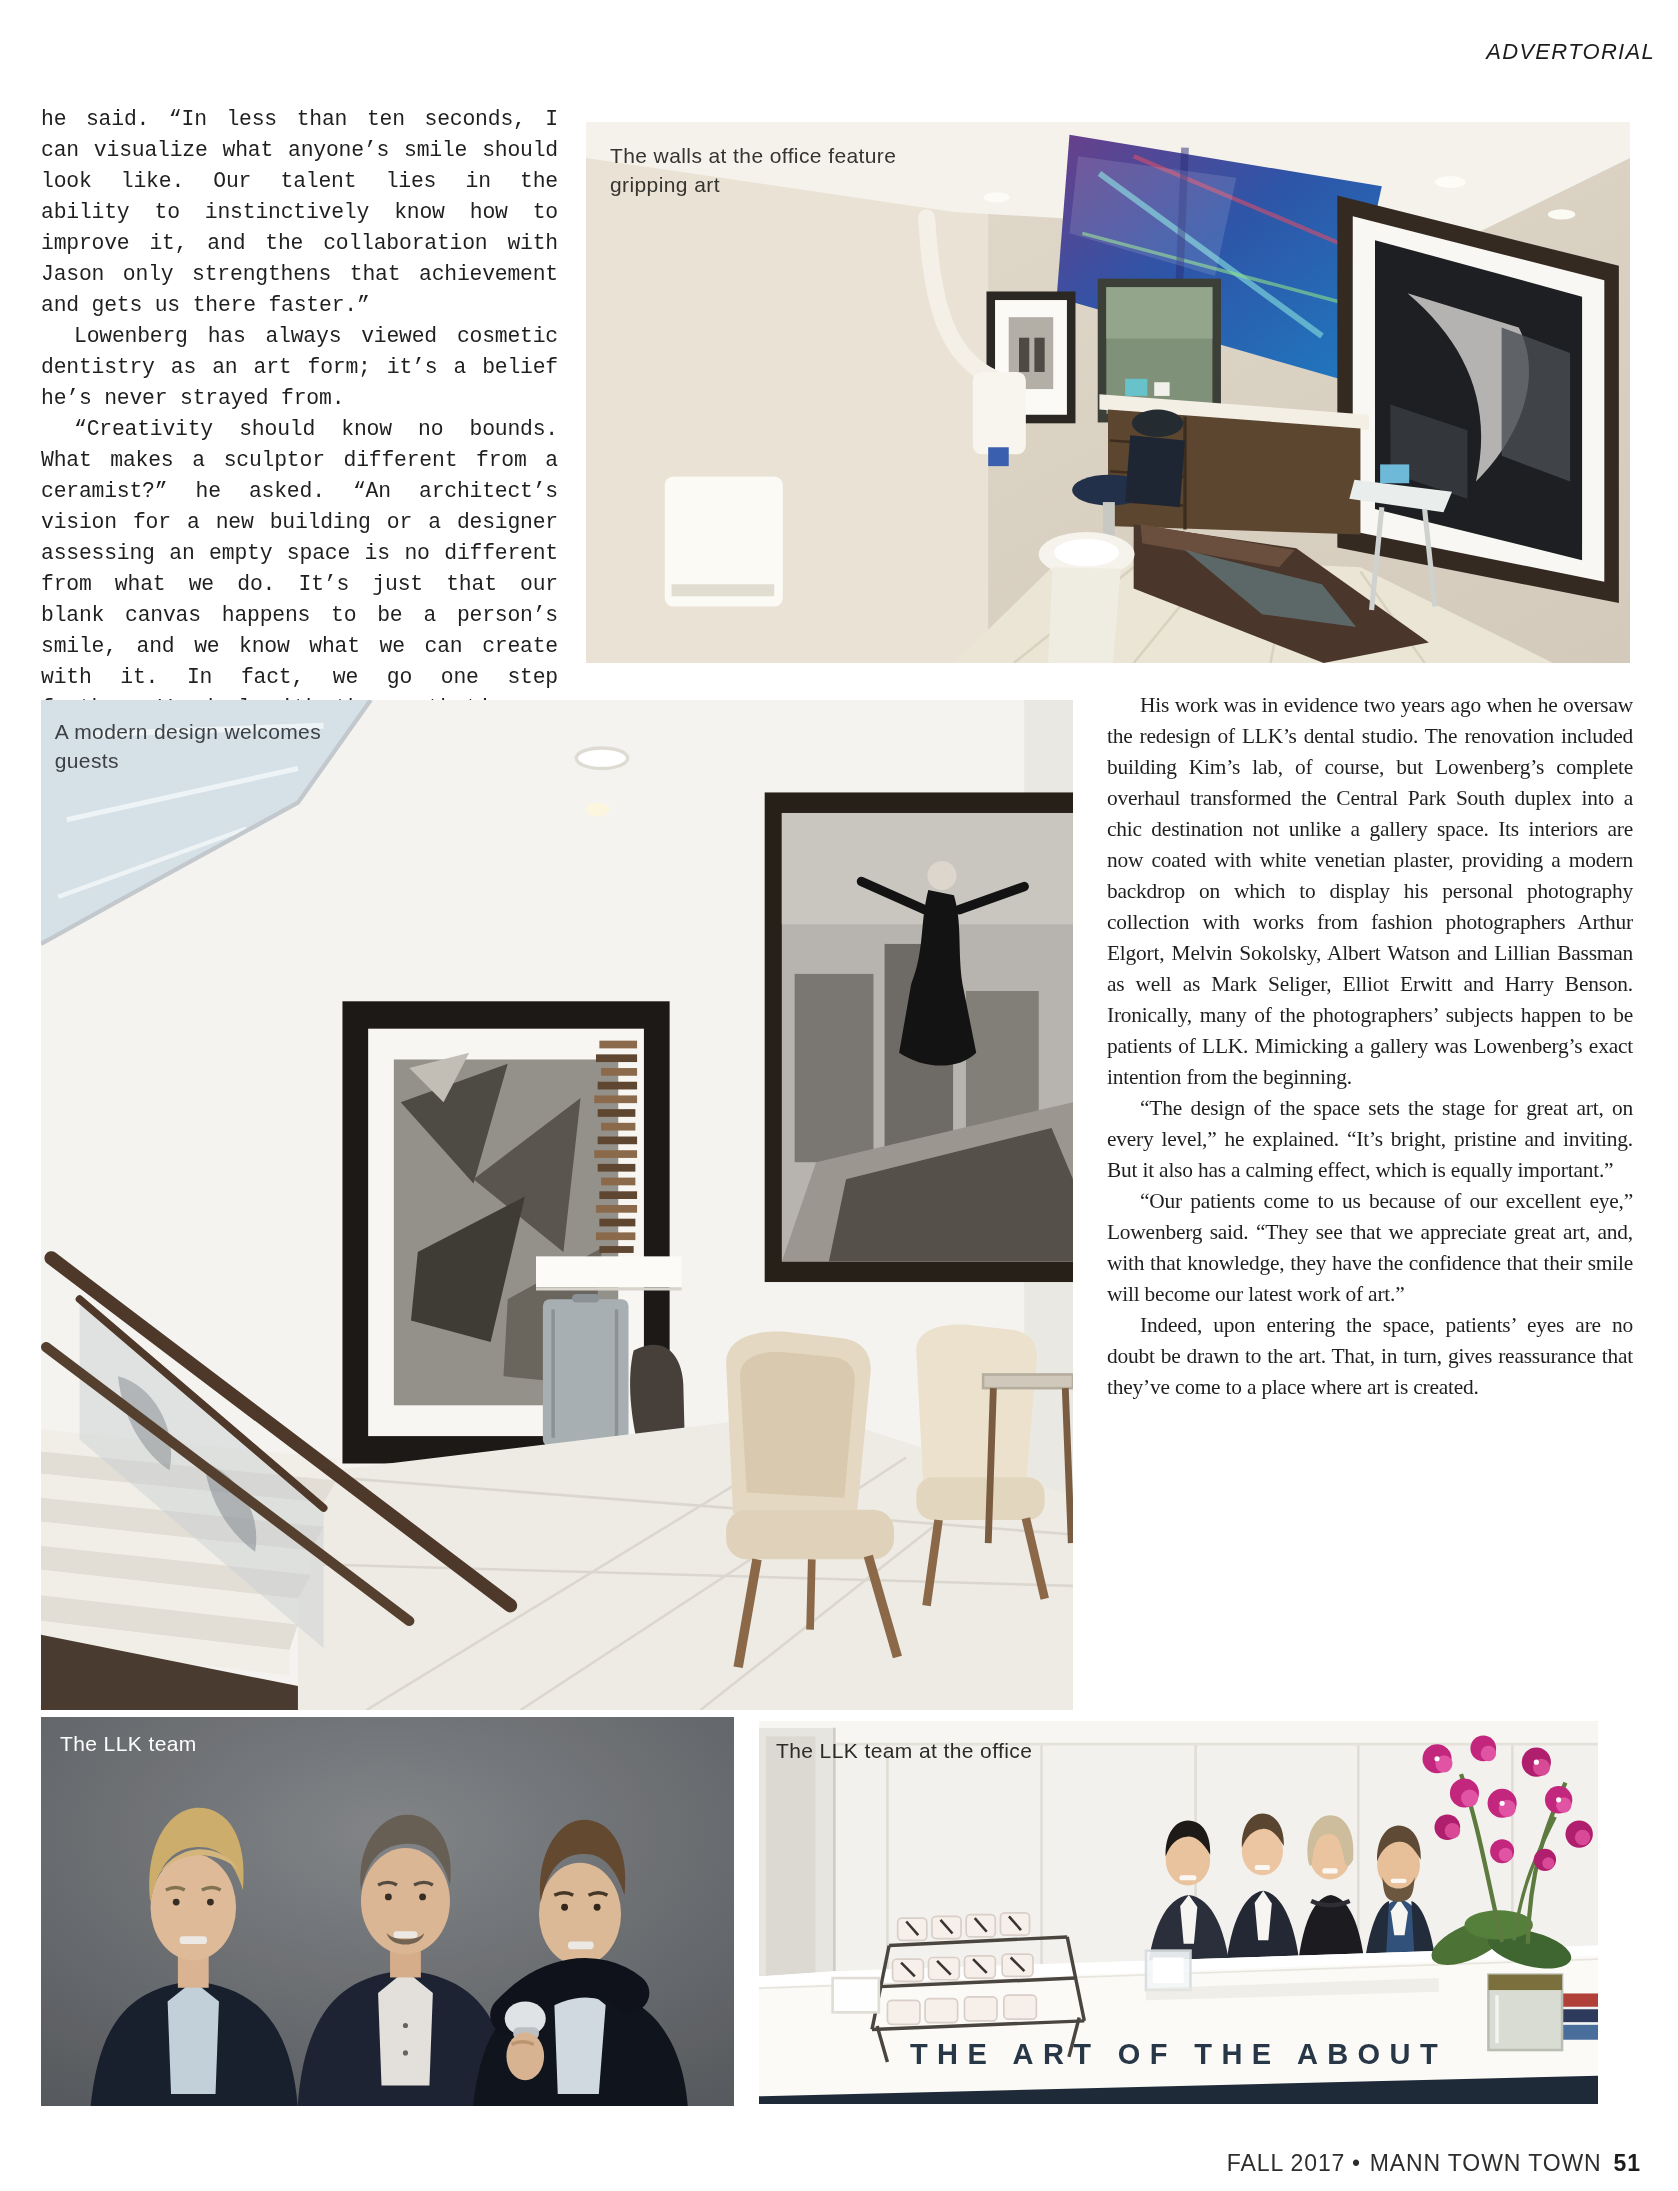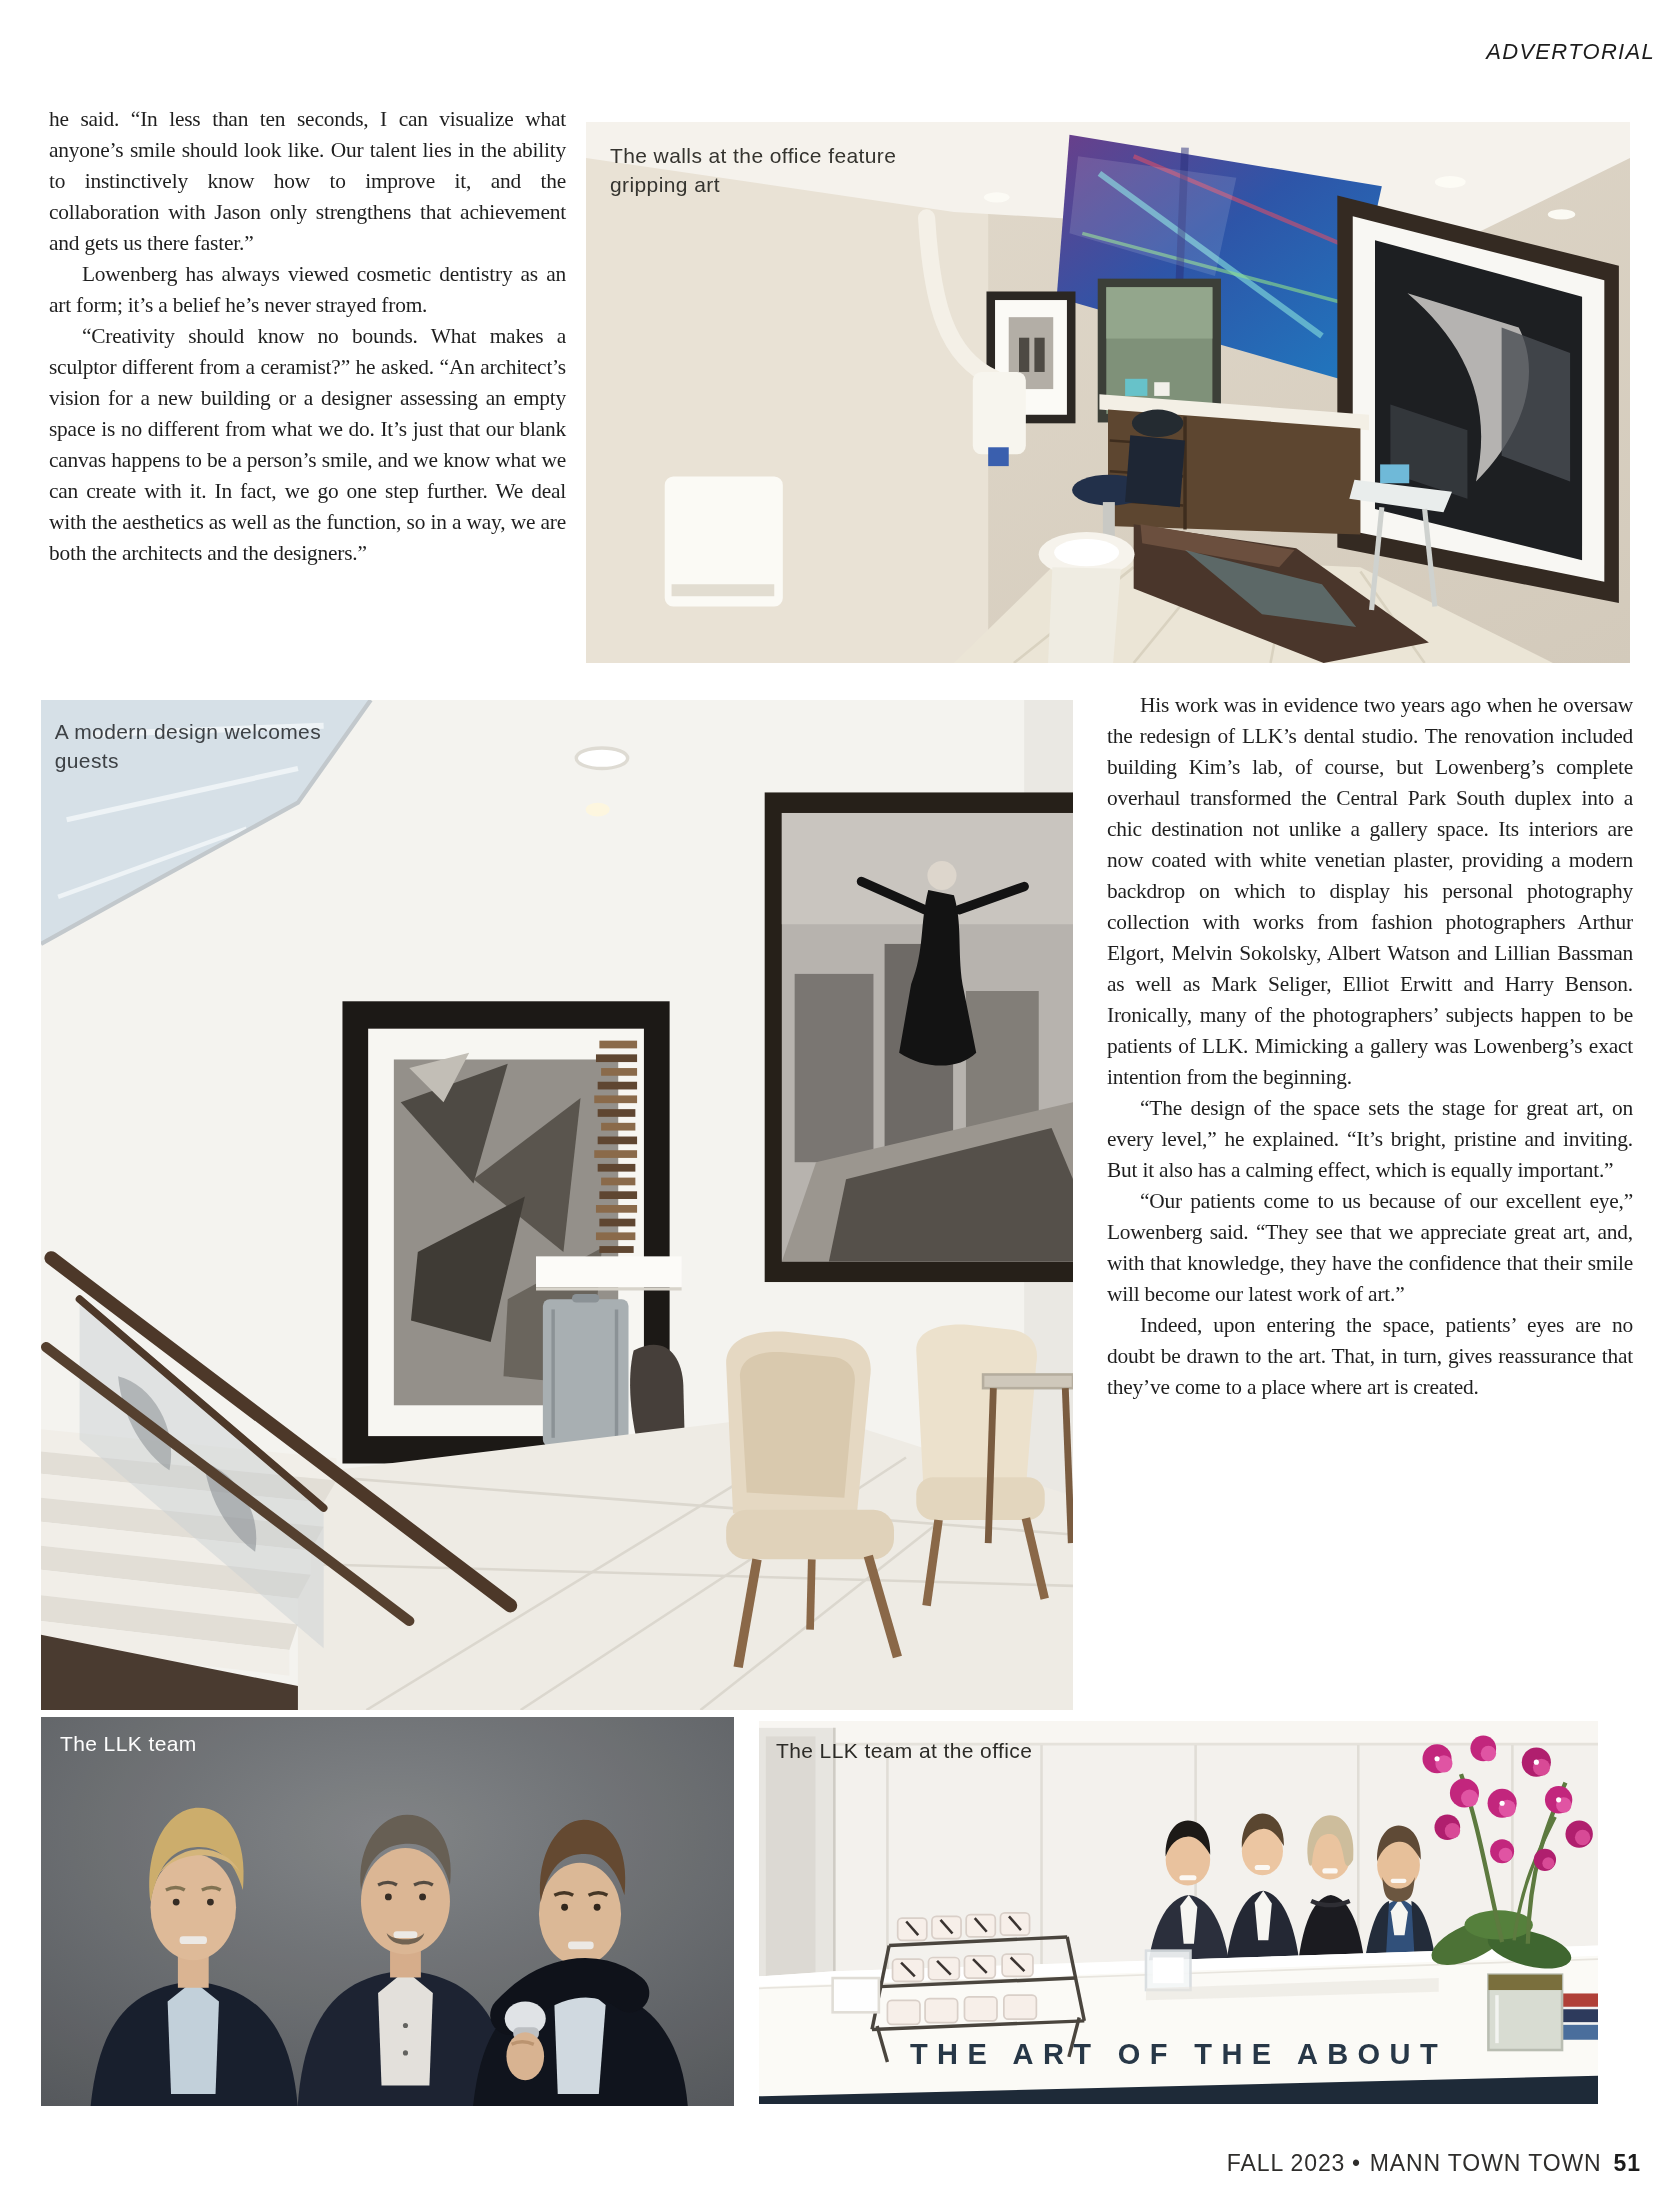--- a/index.html
+++ b/index.html
@@ -23,21 +23,21 @@
   .footer .mag{margin-right:12px;}
   .footer .pageno{font-weight:bold;color:#1c1c1c;}
   
   .col{
     position:absolute;text-align:justify;
     font-size:21.4px;line-height:31px;letter-spacing:-0.2px;
     hyphens:auto;-webkit-hyphens:auto;
   }
   .col p{margin:0;}
   .col p.indent{text-indent:33px;}
-  .col-left{left:49px;top:104px;width:517px;}
+  .col-left{left:41px;top:104px;width:517px;font-family:Liberation Mono, monospace;}
   .col-right{left:1107px;top:690px;width:526px;}
   
   .photo{position:absolute;overflow:hidden;}
   .photo svg{display:block;width:100%;height:100%;}
   .photo-office-art{left:586px;top:122px;width:1044px;height:541px;}
   .photo-entry{left:41px;top:700px;width:1032px;height:1010px;}
   .photo-team{left:41px;top:1717px;width:693px;height:389px;}
   .photo-team-office{left:759px;top:1721px;width:839px;height:383px;}
   .caption{
     position:absolute;font-family:"Liberation Sans", sans-serif;
@@ -459,17 +459,17 @@
           <circle cx="934" cy="92" r="3" fill="#fff"></circle>
       </g>
 
       <polygon points="452,312 794,300 794,316 452,326" fill="#e9e6df" opacity="0.6"></polygon>
     </svg>
     <div class="desk-sign">THE ART OF THE ABOUT</div>
     <div class="caption cap-team-office">The LLK team at the office</div>
   </div>
 
   <div class="footer">
-    <span>FALL 2023</span><span class="dot">•</span><span class="mag">MANN TOWN TOWN</span><span class="pageno">51</span>
+    <span>FALL 2017</span><span class="dot">•</span><span class="mag">MANN TOWN TOWN</span><span class="pageno">51</span>
   </div>
 
 </div>
 
 
 </body></html>

